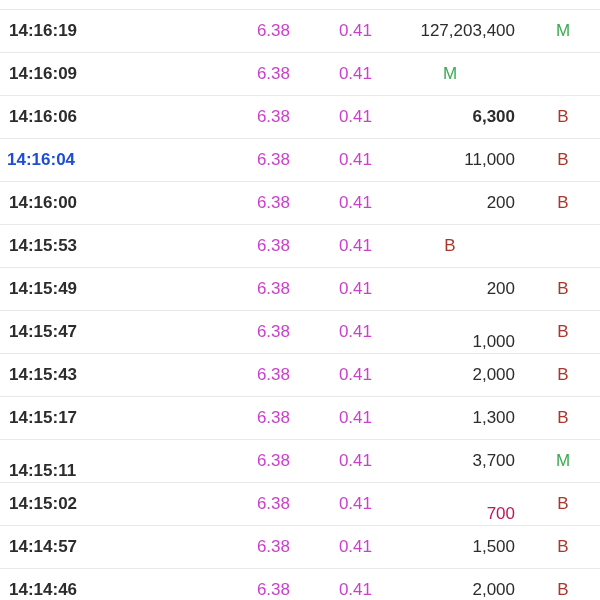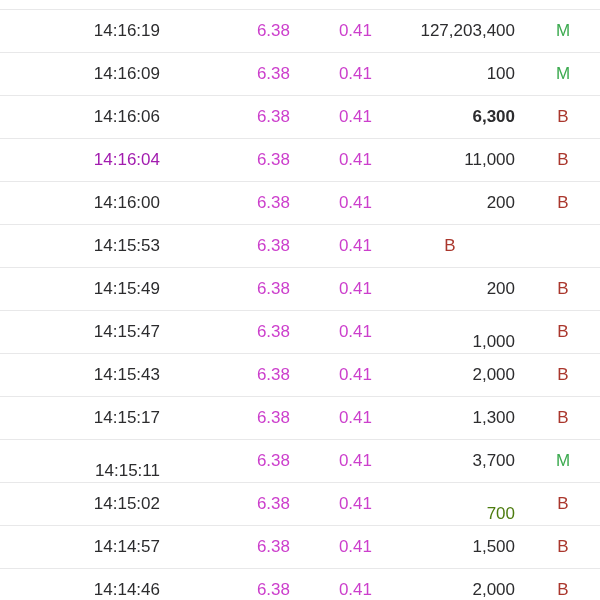--- a/index.html
+++ b/index.html
@@ -24,21 +24,21 @@
     box-sizing: border-box;
     display: grid;
     grid-template-columns: 160px 132px 82px 142px 84px;
     height: 43px;
     align-items: center;
     border-bottom: 1px solid #e8e8e9;
     background: #ffffff;
     font-size: 17px;
   }
   .cell { white-space: nowrap; }
-  .cell-time   { text-align: right;  padding-left: 9px;  }
+  .cell-time   { text-align: left;  padding-left: 9px; font-weight: bold;  }
   .cell-price  { text-align: right; padding-right: 2px; }
   .cell-change { text-align: right; padding-right: 2px; }
   .cell-volume { text-align: right; padding-right: 1px; }
   .cell-side   { text-align: center; padding-left: 10px; }
 </style>
 </head>
 <body>
 
 <div class="screen">
   <div class="trade-table" id="trade-table">
@@ -47,32 +47,31 @@
         <span class="cell cell-time" style="color: rgb(44, 44, 46);">14:16:19</span>
         <span class="cell cell-price" style="color: rgb(204, 63, 204);">6.38</span>
         <span class="cell cell-change" style="color: rgb(204, 63, 204);">0.41</span>
         <span class="cell cell-volume" style="color: rgb(44, 44, 46);">127,203,400</span>
         <span class="cell cell-side" style="color: rgb(60, 170, 80);">M</span>
       </div>
       <div class="trade-row">
         <span class="cell cell-time" style="color: rgb(44, 44, 46);">14:16:09</span>
         <span class="cell cell-price" style="color: rgb(204, 63, 204);">6.38</span>
         <span class="cell cell-change" style="color: rgb(204, 63, 204);">0.41</span>
-        <span class="cell cell-volume" style="color: rgb(44, 44, 46);">100</span>
         <span class="cell cell-side" style="color: rgb(60, 170, 80);">M</span>
       </div>
       <div class="trade-row">
         <span class="cell cell-time" style="color: rgb(44, 44, 46);">14:16:06</span>
         <span class="cell cell-price" style="color: rgb(204, 63, 204);">6.38</span>
         <span class="cell cell-change" style="color: rgb(204, 63, 204);">0.41</span>
         <span class="cell cell-volume" style="color: rgb(44, 44, 46); font-weight: bold;">6,300</span>
         <span class="cell cell-side" style="color: rgb(170, 55, 45);">B</span>
       </div>
       <div class="trade-row">
-        <span class="cell cell-time" style="color: #a21caf; padding-left: 7px;">14:16:04</span>
+        <span class="cell cell-time" style="color: #1d4ed8; padding-left: 7px;">14:16:04</span>
         <span class="cell cell-price" style="color: rgb(204, 63, 204);">6.38</span>
         <span class="cell cell-change" style="color: rgb(204, 63, 204);">0.41</span>
         <span class="cell cell-volume" style="color: rgb(44, 44, 46);">11,000</span>
         <span class="cell cell-side" style="color: rgb(170, 55, 45);">B</span>
       </div>
       <div class="trade-row">
         <span class="cell cell-time" style="color: rgb(44, 44, 46);">14:16:00</span>
         <span class="cell cell-price" style="color: rgb(204, 63, 204);">6.38</span>
         <span class="cell cell-change" style="color: rgb(204, 63, 204);">0.41</span>
         <span class="cell cell-volume" style="color: rgb(44, 44, 46);">200</span>
@@ -116,21 +115,21 @@
         <span class="cell cell-time" style="color: rgb(44, 44, 46); margin-top: 20px;">14:15:11</span>
         <span class="cell cell-price" style="color: rgb(204, 63, 204);">6.38</span>
         <span class="cell cell-change" style="color: rgb(204, 63, 204);">0.41</span>
         <span class="cell cell-volume" style="color: rgb(44, 44, 46);">3,700</span>
         <span class="cell cell-side" style="color: rgb(60, 170, 80);">M</span>
       </div>
       <div class="trade-row">
         <span class="cell cell-time" style="color: rgb(44, 44, 46);">14:15:02</span>
         <span class="cell cell-price" style="color: rgb(204, 63, 204);">6.38</span>
         <span class="cell cell-change" style="color: rgb(204, 63, 204);">0.41</span>
-        <span class="cell cell-volume" style="color: #4d7c0f; margin-top: 20px;">700</span>
+        <span class="cell cell-volume" style="color: #be185d; margin-top: 20px;">700</span>
         <span class="cell cell-side" style="color: rgb(170, 55, 45);">B</span>
       </div>
       <div class="trade-row">
         <span class="cell cell-time" style="color: rgb(44, 44, 46);">14:14:57</span>
         <span class="cell cell-price" style="color: rgb(204, 63, 204);">6.38</span>
         <span class="cell cell-change" style="color: rgb(204, 63, 204);">0.41</span>
         <span class="cell cell-volume" style="color: rgb(44, 44, 46);">1,500</span>
         <span class="cell cell-side" style="color: rgb(170, 55, 45);">B</span>
       </div>
       <div class="trade-row">

